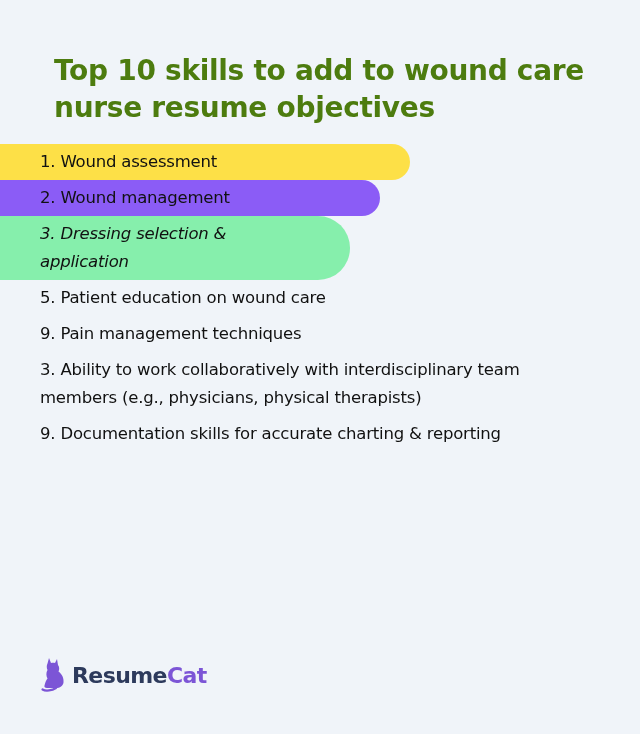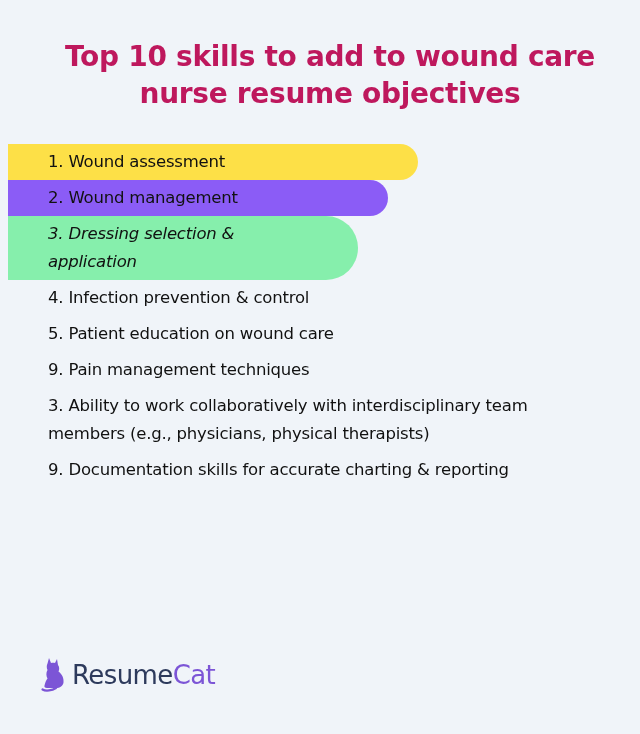--- a/index.html
+++ b/index.html
@@ -13,48 +13,46 @@
       position: relative;
       overflow: hidden;
       font-family: "Liberation Sans", "DejaVu Sans", sans-serif;
       color: #111111;
     }
     .title {
       position: absolute;
       left: 40px;
       top: 38px;
       width: 580px;
-      margin: 0;
+      margin: 14px;
       font-family: "DejaVu Sans", sans-serif;
       font-weight: bold;
       font-size: 28px;
       line-height: 37px;
       letter-spacing: -0.3px;
-      color: #be185d;
-      text-align: center;
+      color: #4d7c0f;
     }
     .skills {
       position: absolute;
       left: 0;
       top: 144px;
       width: 640px;
       margin: 0;
       padding: 0;
       list-style: none;
     }
     .skill {
       position: relative;
       box-sizing: border-box;
       padding: 4px 20px 4px 40px;
       font-family: "DejaVu Sans", sans-serif;
       font-size: 16.5px;
       line-height: 28px;
       color: #111111;
       letter-spacing: -0.2px;
-      margin-left: 8px;
     }
     .skill.plain {
       width: 600px;
     }
     .skill.hl {
       border-radius: 0 40px 40px 0;
     }
     .skill.hl-1 { width: 410px; }
     .skill.hl-2 { width: 380px; }
     .skill.hl-3 { width: 350px; padding-right: 60px; border-radius: 0 40px 40px 0; font-style: italic; }
@@ -66,37 +64,36 @@
       align-items: center;
       gap: 6px;
     }
     .logo-icon {
       width: 26px;
       height: 38px;
       display: block;
     }
     .logo-text {
       font-family: "DejaVu Sans", sans-serif;
-      font-weight: normal;
-      font-size: 26px;
+      font-weight: bold;
+      font-size: 22px;
       letter-spacing: -0.6px;
     }
     .logo-resume { color: #2d3a5c; }
     .logo-cat { color: #7c55d6; }
   </style>
 </head>
 <body>
 
 <h1 class="title">Top 10 skills to add to wound care nurse resume objectives</h1>
 
 <ul class="skills">
   <li class="skill hl hl-1" style="background:#fde047;">1. Wound assessment</li>
   <li class="skill hl hl-2" style="background:#8b5cf6;">2. Wound management</li>
   <li class="skill hl hl-3" style="background:#86efac;">3. Dressing selection &amp; application</li>
-  <li class="skill plain">4. Infection prevention &amp; control</li>
   <li class="skill plain">5. Patient education on wound care</li>
   <li class="skill plain">9. Pain management techniques</li>
   <li class="skill plain">3. Ability to work collaboratively with interdisciplinary team members (e.g., physicians, physical therapists)</li>
   <li class="skill plain">9. Documentation skills for accurate charting &amp; reporting</li>
 </ul>
 
 <div class="logo">
   <svg class="logo-icon" viewBox="0 0 26 38" xmlns="http://www.w3.org/2000/svg">
     <path fill="#7c55d6" d="M9 2 L11 7 C12 6.5 14 6.5 15 7 L17 3 L18 9 C19.5 11 19.5 13.5 18.5 15.5 C22 18 24 22 23.5 26.5 C23 30 20 32 16 32 L7 32 C5 32 4 31 4.5 29.5 C5 27 6 24.5 7.5 22.5 C6 20 6 16.5 7.5 14 C6.5 12 6.5 9.5 7.5 7.5 Z"></path>
     <path fill="none" stroke="#7c55d6" stroke-width="2.2" stroke-linecap="round" d="M16 32 C12 34.5 6 35.5 2.5 33.5"></path>

